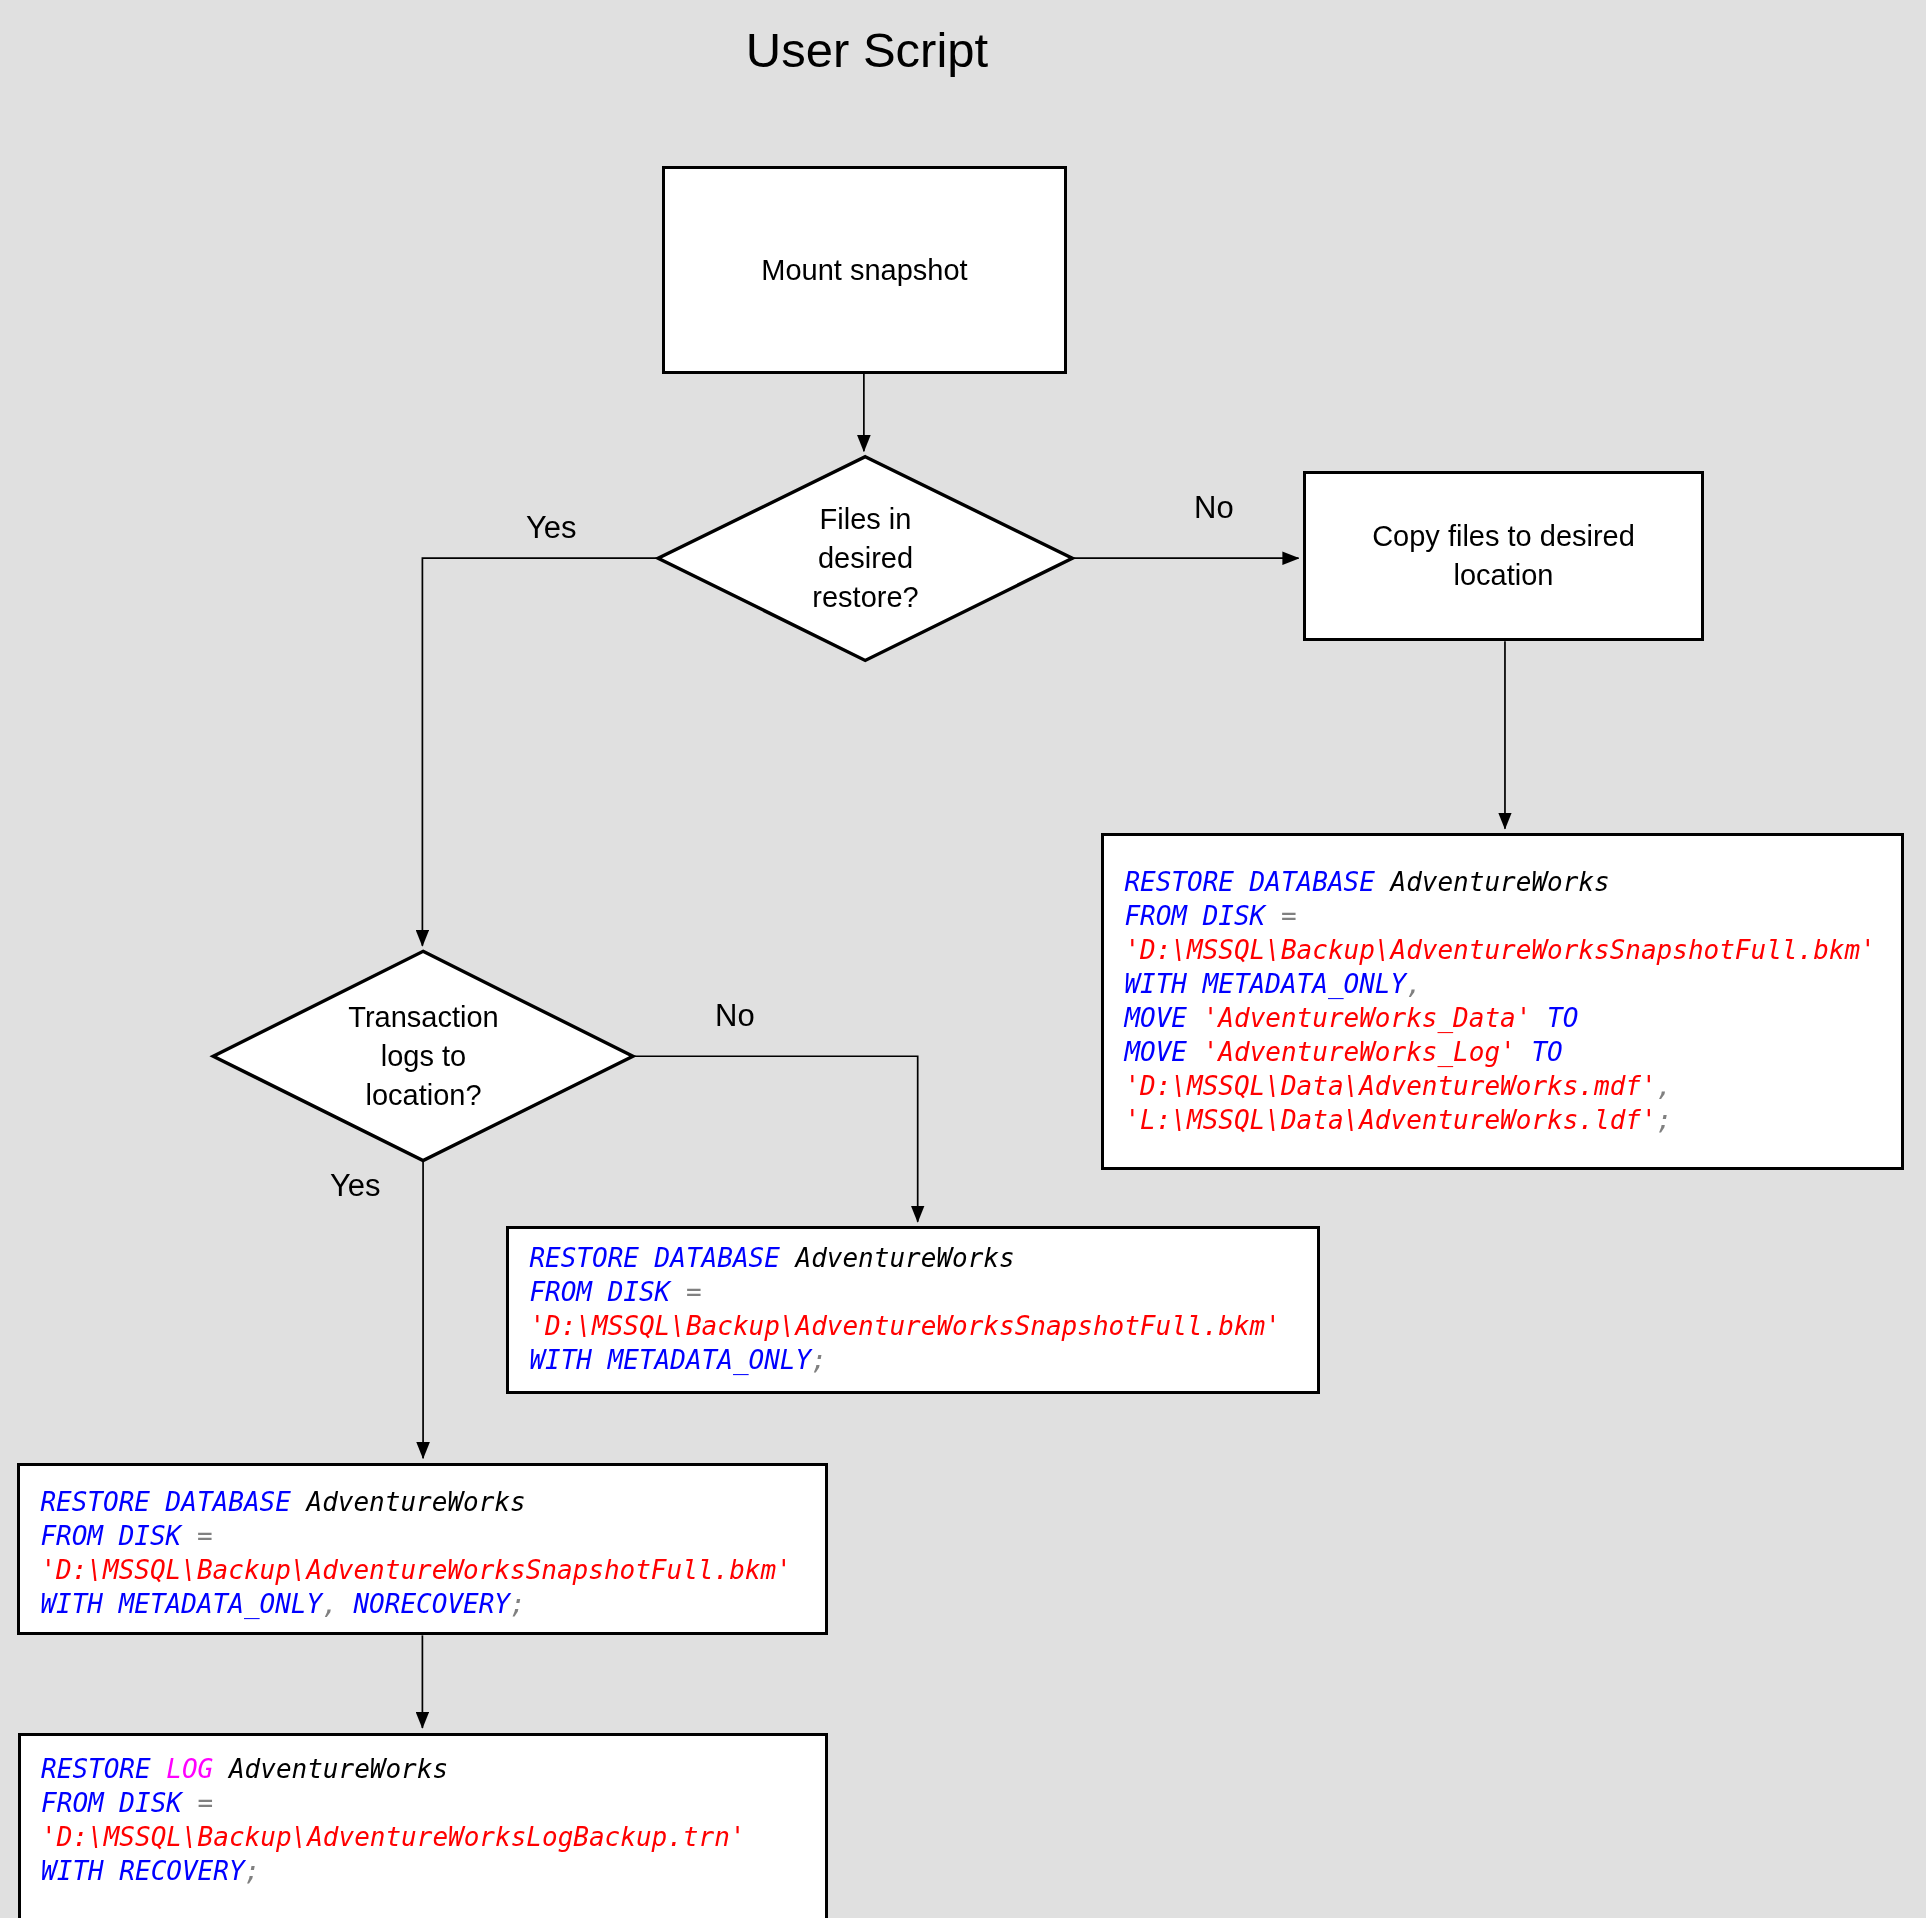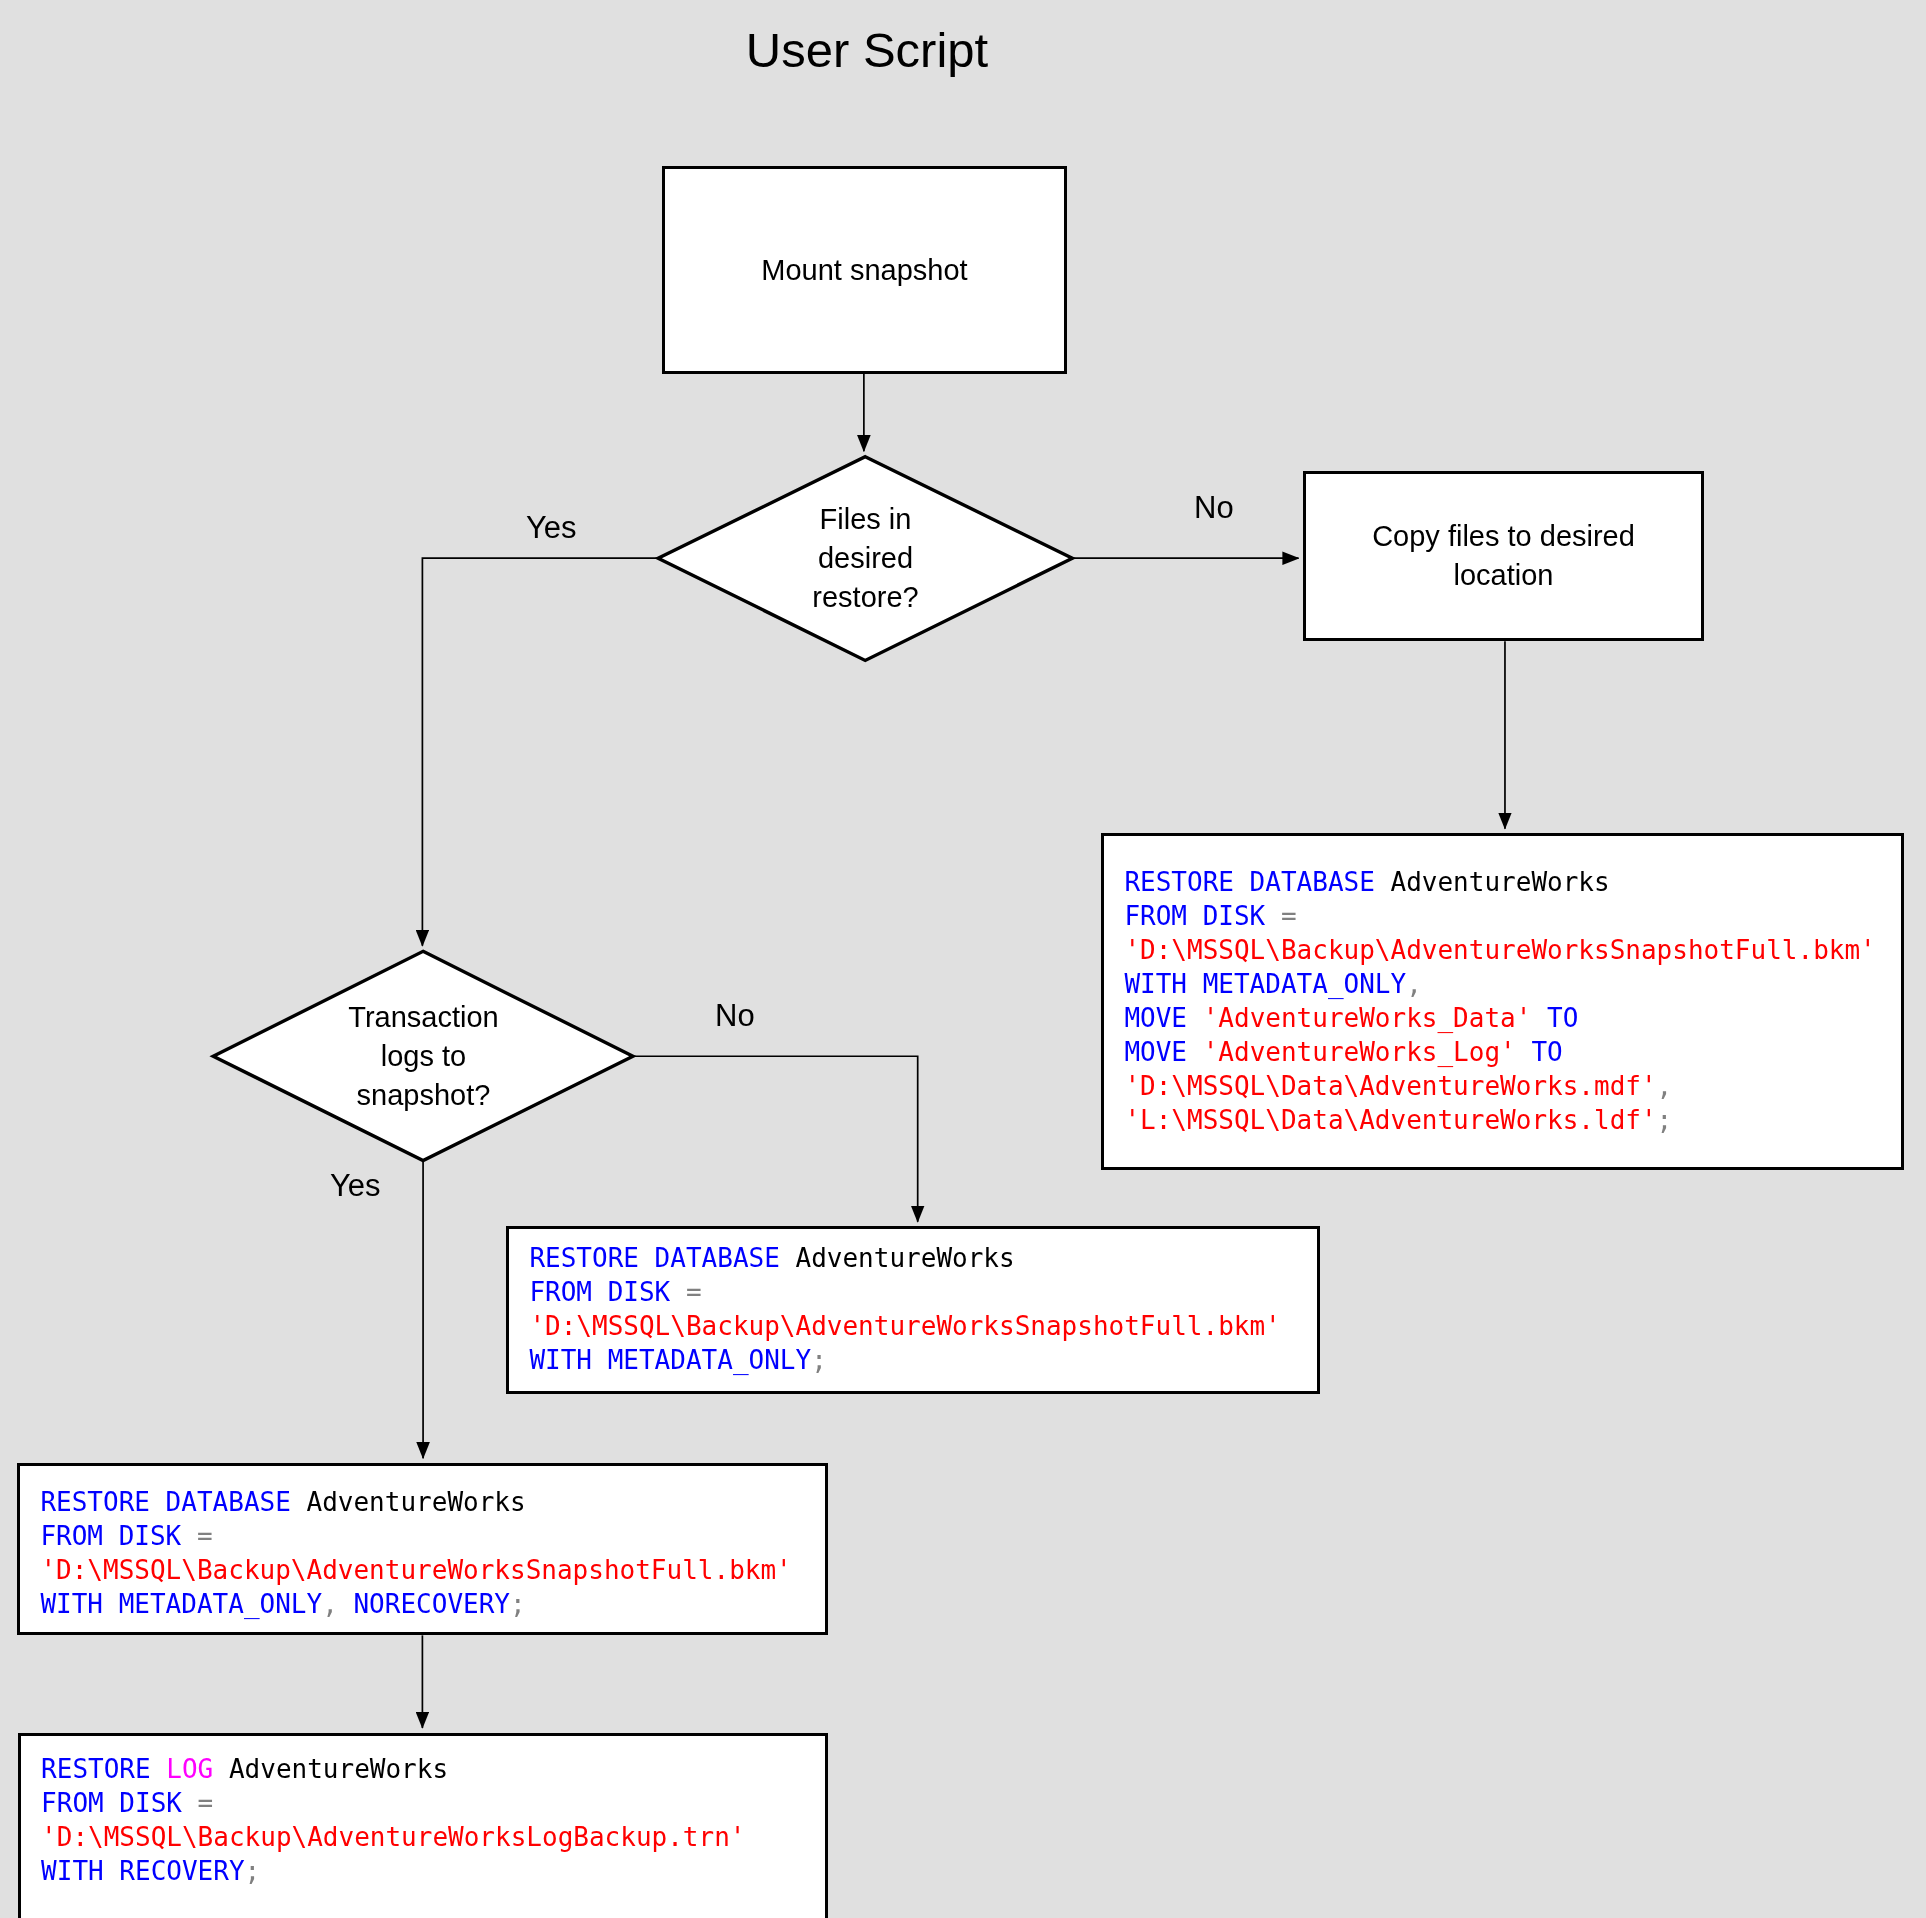--- a/index.html
+++ b/index.html
@@ -77,20 +77,21 @@
     border: 3.4px solid #000000;
     box-sizing: border-box;
     font-family: "DejaVu Sans Mono", monospace;
     font-size: 26px;
     padding-left: 20.4px;
   }
   .code-line {
     height: 34px;
     line-height: 34px;
     white-space: pre;
+    font-style: italic;
   }
 </style>
 </head>
 <body>
 
 <div id="canvas">
 
   <svg id="connector-layer" viewBox="0 0 2827 2816" xmlns="http://www.w3.org/2000/svg">
     <defs>
       <marker id="arrow" markerWidth="10" markerHeight="8" refX="9.5" refY="4" orient="auto" markerUnits="strokeWidth">
@@ -129,21 +130,21 @@
   </div>
 
   <div class="node-box" style="left:1303px; top:471px; width:401px; height:170px;">
     <div class="node-label">Copy files to desired</div>
     <div class="node-label">location</div>
   </div>
 
   <div class="diamond-label" style="left:253px; top:998px; width:341px;">
     <div>Transaction</div>
     <div>logs to</div>
-    <div>snapshot?</div>
+    <div>location?</div>
   </div>
 
   <div class="edge-label" style="left:526px; top:511px;">Yes</div>
   <div class="edge-label" style="left:1194px; top:491px;">No</div>
   <div class="edge-label" style="left:715px; top:999px;">No</div>
   <div class="edge-label" style="left:330px; top:1169px;">Yes</div>
 
   <div class="sql-box" style="left:1101px; top:833px; width:803px; height:337px; padding-top:29px;">
       <div class="code-line"><span style="color: rgb(0, 0, 255);">RESTORE DATABASE</span><span style="color: rgb(0, 0, 0);"> AdventureWorks</span></div>
       <div class="code-line"><span style="color: rgb(0, 0, 255);">FROM DISK</span><span style="color: rgb(128, 128, 128);"> =</span></div>

